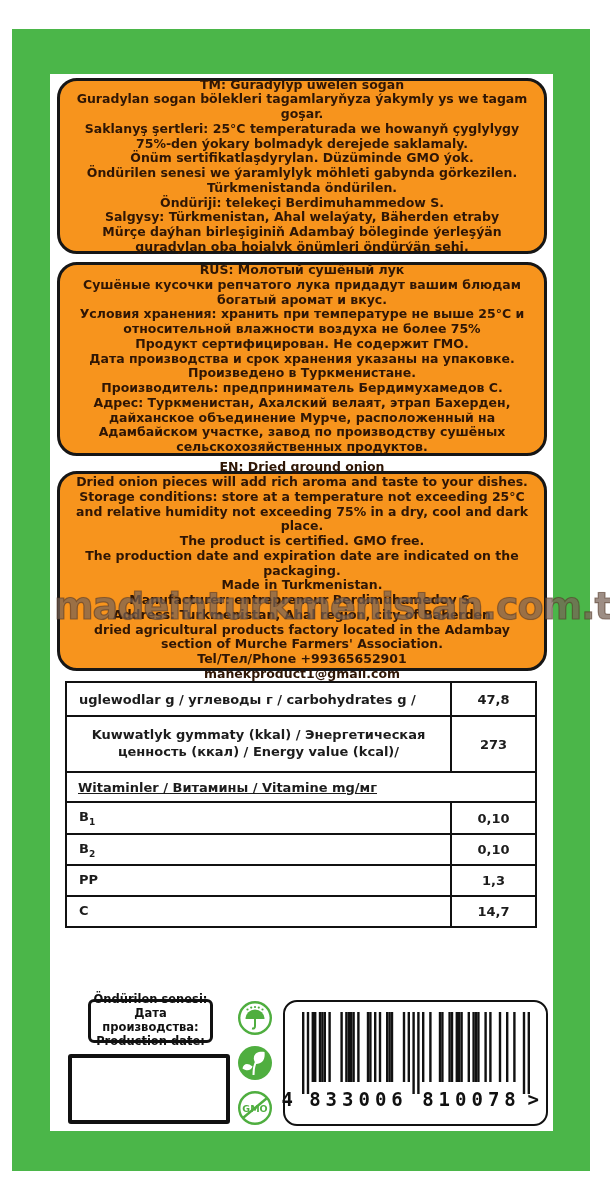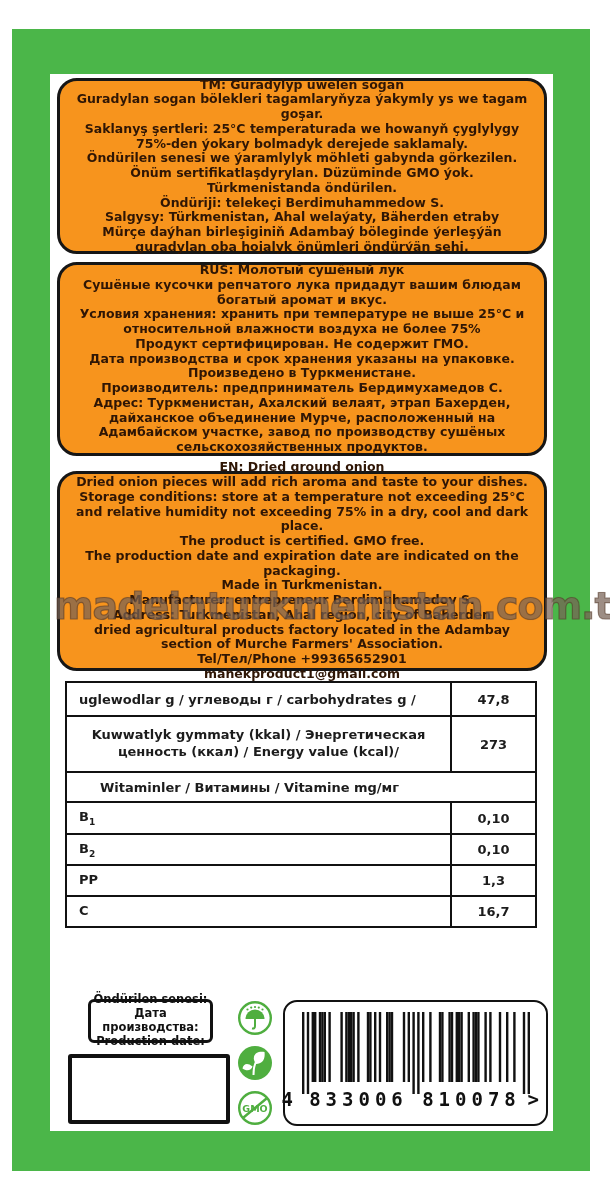--- a/index.html
+++ b/index.html
@@ -22,21 +22,21 @@
          font-size:38px;letter-spacing:-1px;color:rgba(136,118,106,0.50);
          -webkit-text-stroke:1.2px rgba(84,56,40,0.55);
          text-shadow:0 0 1px rgba(84,56,40,0.45);z-index:30;pointer-events:none;}
   
   .ntable{position:absolute;left:65px;top:665px;width:470px;border-collapse:collapse;
           table-layout:fixed;color:#1c1c1c;font-size:13px;}
   .ntable td{border:2px solid #111;padding:2px 6px;box-sizing:border-box;}
   .ntable .hdr{text-align:center;font-size:13.5px;line-height:1.35;}
   .ntable .lab.left{text-align:left;padding-left:12px;}
   .ntable .lab.center{text-align:center;line-height:1.3;}
-  .ntable .sec{text-align:left;padding-left:33px;}
+  .ntable .sec{text-align:left;padding-left:11px;text-decoration:underline;}
   .ntable .val{text-align:center;}
   .ntable sub{font-size:9px;}
   
   .pd-label{position:absolute;left:88px;top:983px;width:125px;height:44px;border:3px solid #111;
             border-radius:6px;box-sizing:border-box;display:flex;flex-direction:column;
             justify-content:center;text-align:center;font-size:11.5px;line-height:1.2;color:#111;}
   .pd-box{position:absolute;left:68px;top:1038px;width:162px;height:70px;border:4px solid #111;
           border-radius:3px;box-sizing:border-box;background:#fff;}
   .icon{position:absolute;left:237px;width:36px;height:36px;}
   .icon.i1{top:984px;} .icon.i2{top:1029px;} .icon.i3{top:1074px;}
@@ -57,22 +57,22 @@
 
 <div class="page">
 
   <div class="frame"></div>
   <div class="inner"></div>
 
   <section class="oblock b1">
     <div class="oline">TM: Guradylyp üwelen sogan</div>
     <div class="oline">Guradylan sogan bölekleri tagamlaryňyza ýakymly ys we tagam goşar.</div>
     <div class="oline">Saklanyş şertleri: 25°C temperaturada we howanyň çyglylygy 75%-den ýokary bolmadyk derejede saklamaly.</div>
+    <div class="oline">Önüm sertifikatlaşdyrylan. Düzüminde GMO ýok.</div>
     <div class="oline">Öndürilen senesi we ýaramlylyk möhleti gabynda görkezilen.</div>
-    <div class="oline">Önüm sertifikatlaşdyrylan. Düzüminde GMO ýok.</div>
     <div class="oline">Türkmenistanda öndürilen.</div>
     <div class="oline">Öndüriji: telekeçi Berdimuhammedow S.</div>
     <div class="oline">Salgysy: Türkmenistan, Ahal welaýaty, Bäherden etraby</div>
     <div class="oline">Mürçe daýhan birleşiginiň Adambaý böleginde ýerleşýän guradylan oba hojalyk önümleri öndürýän sehi.</div>
   </section>
 
   <section class="oblock b2">
     <div class="oline">RUS: Молотый сушёный лук</div>
     <div class="oline">Сушёные кусочки репчатого лука придадут вашим блюдам богатый аромат и вкус.</div>
     <div class="oline">Условия хранения: хранить при температуре не выше 25°C и относительной влажности воздуха не более 75%</div>
@@ -123,21 +123,21 @@
       <tr style="height:31px">
         <td class="lab left"><span>B</span><sub>2</sub></td>
         <td class="val">0,10</td>
       </tr>
       <tr style="height:31px">
         <td class="lab left"><span>PP</span><sub></sub></td>
         <td class="val">1,3</td>
       </tr>
       <tr style="height:31px">
         <td class="lab left"><span>C</span><sub></sub></td>
-        <td class="val">16,7</td>
+        <td class="val">14,7</td>
       </tr>
     </tbody>
   </table>
 
   <div class="pd-label">
     <div>Öndürilen senesi:</div>
     <div>Дата производства:</div>
     <div>Production date:</div>
   </div>
 

